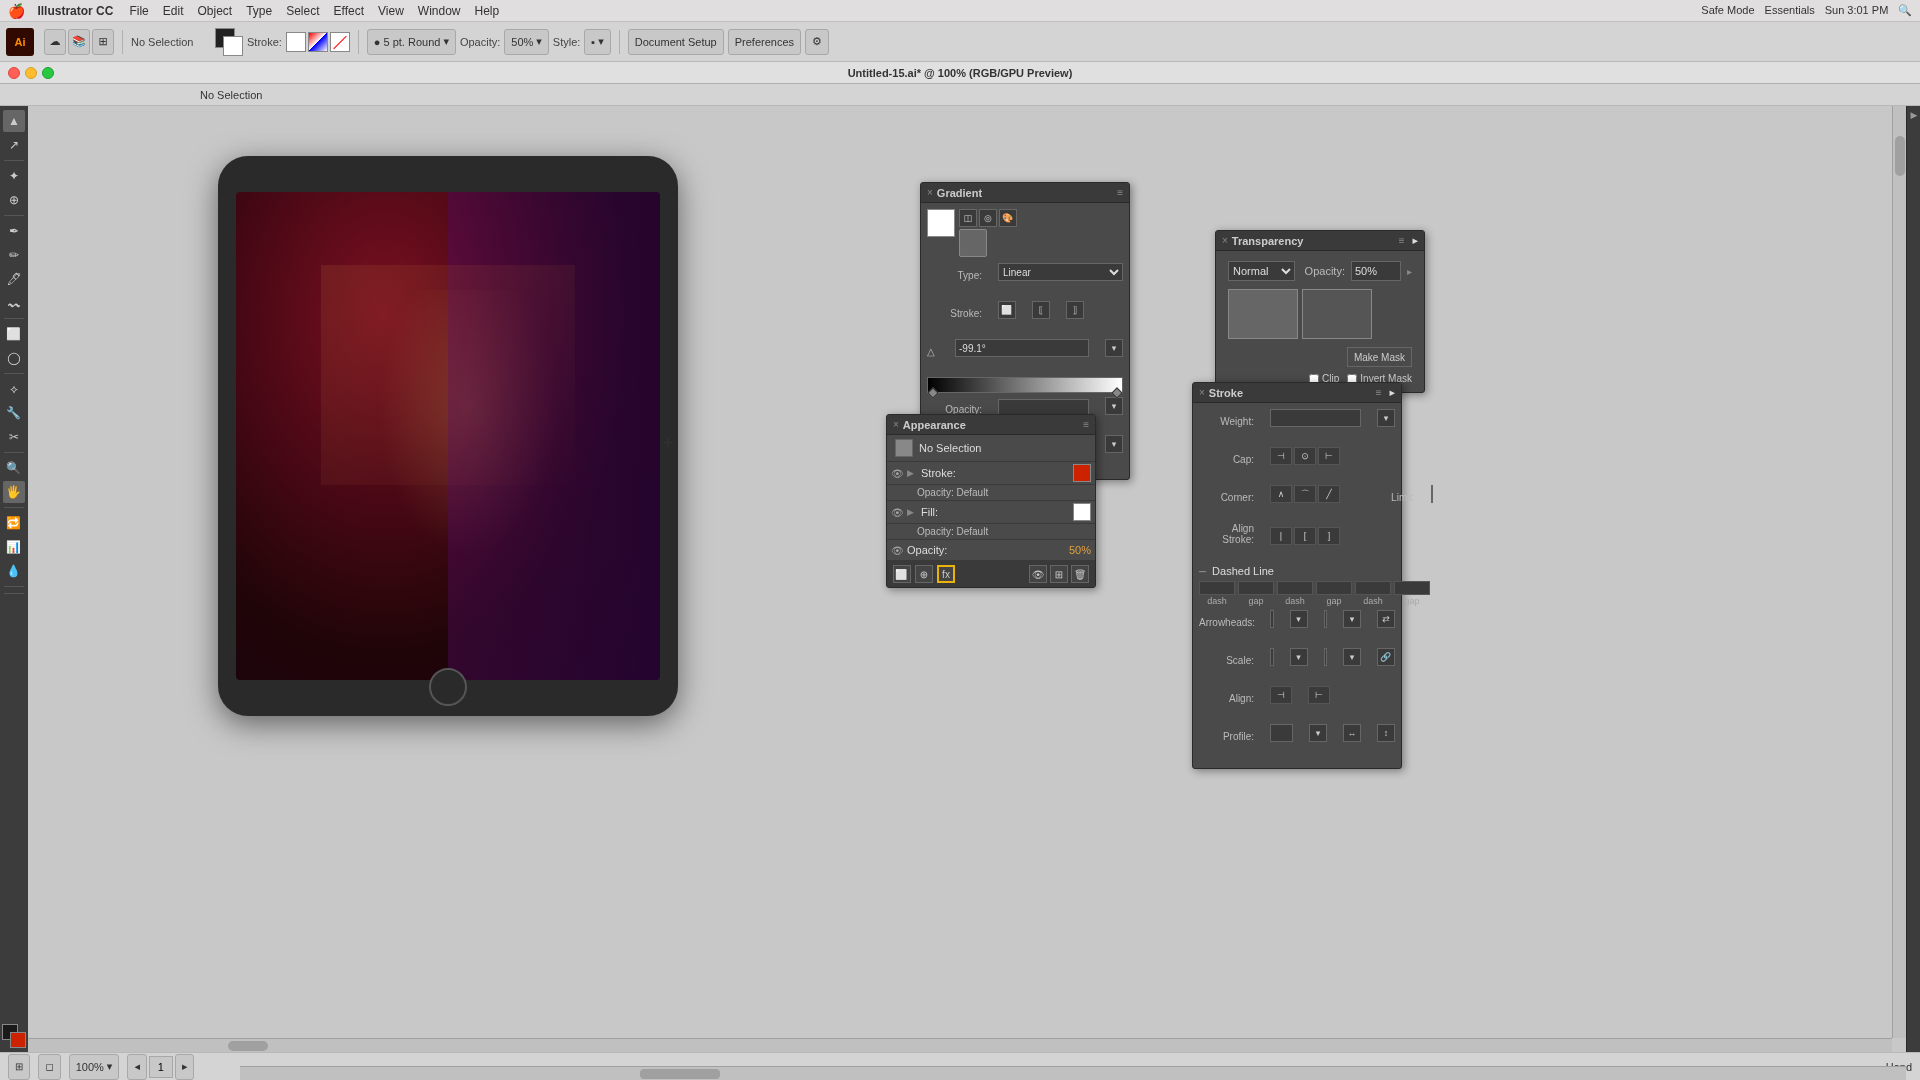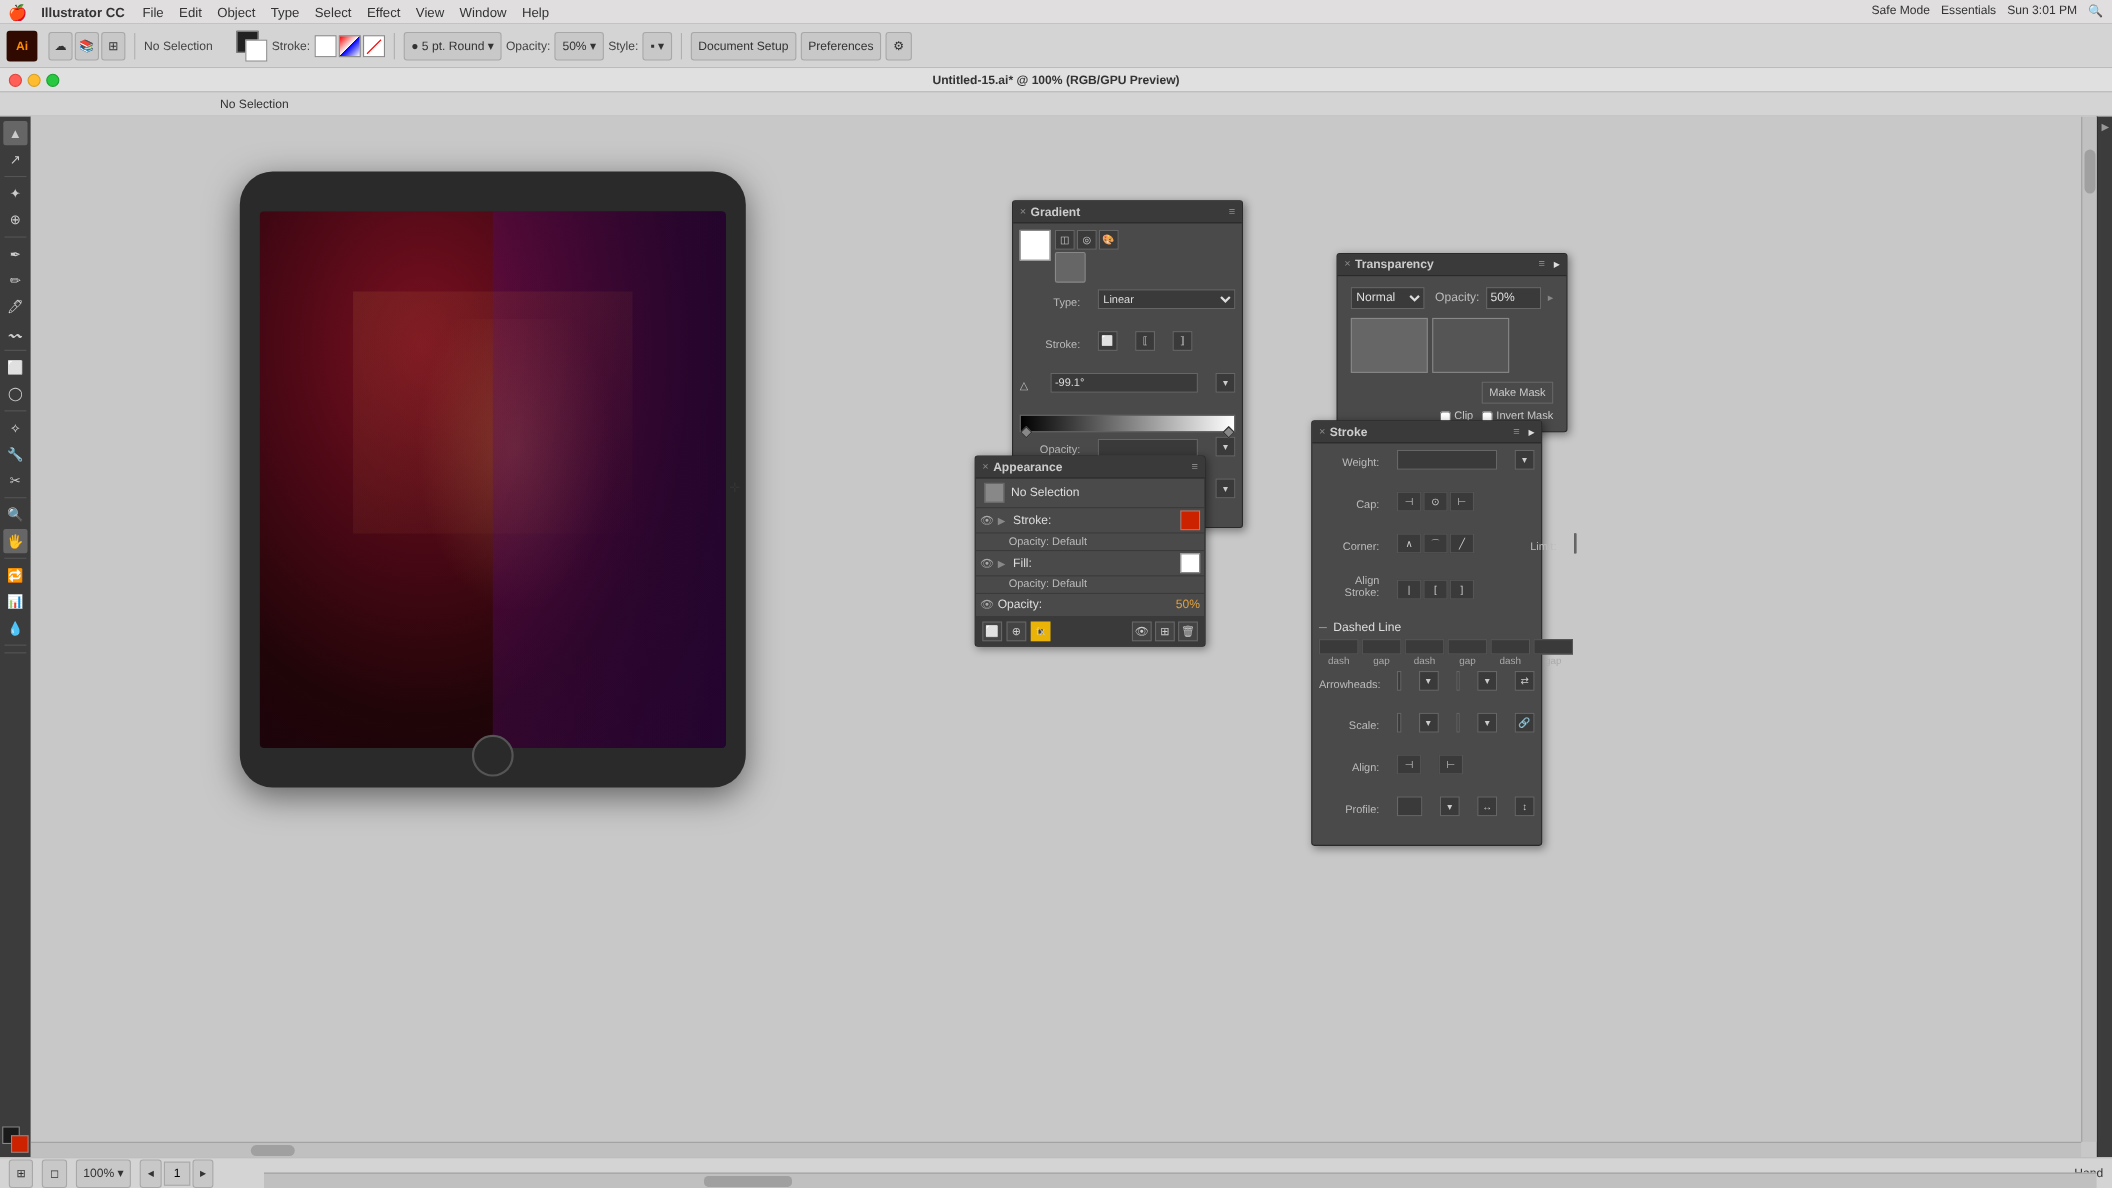--- a/index.html
+++ b/index.html
@@ -450,21 +450,21 @@
 
     <div class="appearance-row">
       <span class="appearance-eye">👁</span>
       <span class="appearance-label">Opacity:</span>
       <span class="appearance-opacity">50%</span>
     </div>
 
     <div style="display:flex;align-items:center;gap:4px;padding:4px 6px;border-top:1px solid #3a3a3a;background:#3a3a3a;">
       <div style="width:18px;height:18px;background:#444;border:1px solid #666;display:flex;align-items:center;justify-content:center;cursor:pointer;color:#ccc;font-size:10px;">⬜</div>
       <div style="width:18px;height:18px;background:#444;border:1px solid #666;display:flex;align-items:center;justify-content:center;cursor:pointer;color:#ccc;font-size:10px;">⊕</div>
-      <div style="width:18px;height:18px;background:#444;border:7px solid #eab308;display:flex;align-items:center;justify-content:center;cursor:pointer;color:#ccc;font-size:10px;">fx</div>
+      <div style="width:18px;height:18px;background:#444;border:2px solid #eab308;display:flex;align-items:center;justify-content:center;cursor:pointer;color:#ccc;font-size:10px;">fx</div>
       <div style="margin-left:auto;display:flex;gap:3px;">
         <div style="width:18px;height:18px;background:#444;border:1px solid #666;display:flex;align-items:center;justify-content:center;cursor:pointer;color:#ccc;font-size:10px;">👁</div>
         <div style="width:18px;height:18px;background:#444;border:1px solid #666;display:flex;align-items:center;justify-content:center;cursor:pointer;color:#ccc;font-size:10px;">⊞</div>
         <div style="width:18px;height:18px;background:#444;border:1px solid #666;display:flex;align-items:center;justify-content:center;cursor:pointer;color:#ccc;font-size:10px;">🗑</div>
       </div>
     </div>
   </div>
 </div>
 
 <div class="panel" style="left:1192px;top:382px;width:210px;">

